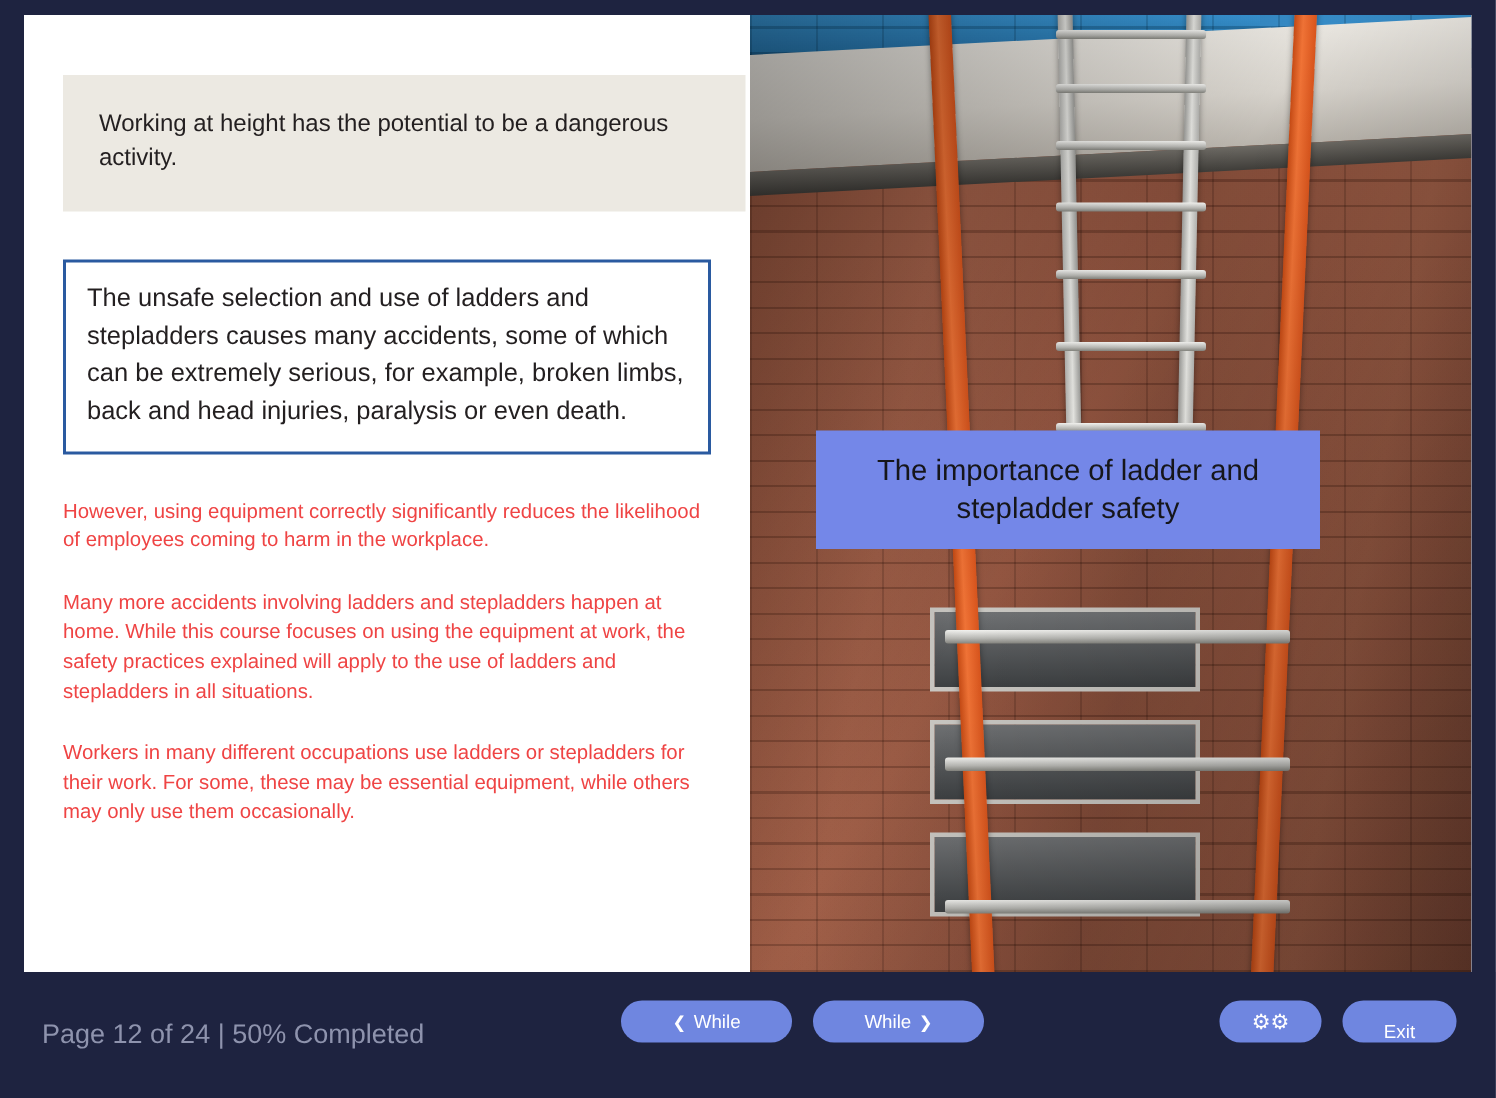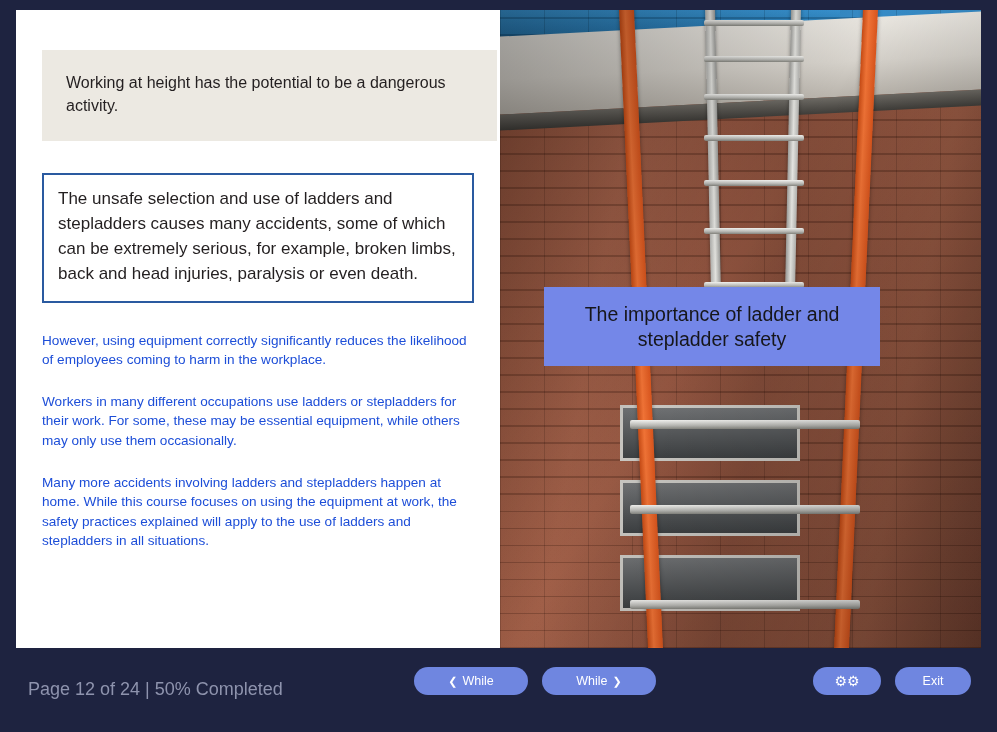--- a/index.html
+++ b/index.html
@@ -53,21 +53,21 @@
     width: 432px;
   }
   .callout-box p {
     font-size: 17px;
     line-height: 1.46;
     color: #231f20;
   }
   .body-para {
     font-size: 13.6px;
     line-height: 1.44;
-    color: #1d4ed8;
+    color: #ef4444;
     margin-top: 22px;
     width: 425px;
   }
   .body-para.first { margin-top: 28px; }
 
   .slide-right {
     position: relative;
     width: 481px;
     height: 100%;
     overflow: hidden;
@@ -206,43 +206,43 @@
   .pill.prev { width: 114px; }
   .pill.next { width: 114px; }
   .right-group {
     position: absolute;
     right: 26px;
     top: 19px;
     display: flex;
     gap: 14px;
   }
   .pill.settings { width: 68px; font-size: 14px; }
-  .pill.exit { width: 76px; }
+  .pill.exit { width: 76px; align-items: flex-end; }
   .chev { font-size: 11px; }
 </style>
 </head>
 <body>
 
 <div id="app">
 
   <div class="slide">
 
     <div class="slide-left">
 
       <div class="callout-grey">
         <p>Working at height has the potential to be a dangerous activity.</p>
       </div>
 
       <div class="callout-box">
         <p>The unsafe selection and use of ladders and stepladders causes many accidents, some of which can be extremely serious, for example, broken limbs, back and head injuries, paralysis or even death.</p>
       </div>
 
       <p class="body-para first">However, using equipment correctly significantly reduces the likelihood of employees coming to harm in the workplace.</p>
+      <p class="body-para">Many more accidents involving ladders and stepladders happen at home. While this course focuses on using the equipment at work, the safety practices explained will apply to the use of ladders and stepladders in all situations.</p>
       <p class="body-para">Workers in many different occupations use ladders or stepladders for their work. For some, these may be essential equipment, while others may only use them occasionally.</p>
-      <p class="body-para">Many more accidents involving ladders and stepladders happen at home. While this course focuses on using the equipment at work, the safety practices explained will apply to the use of ladders and stepladders in all situations.</p>
     </div>
 
     <div class="slide-right">
       <div class="photo">
         <div class="sky"></div>
         <div class="brick"></div>
         <div class="window-top"></div>
         <div class="window-top2"></div>
 
         <div class="vent" style="top:395px;"></div>

